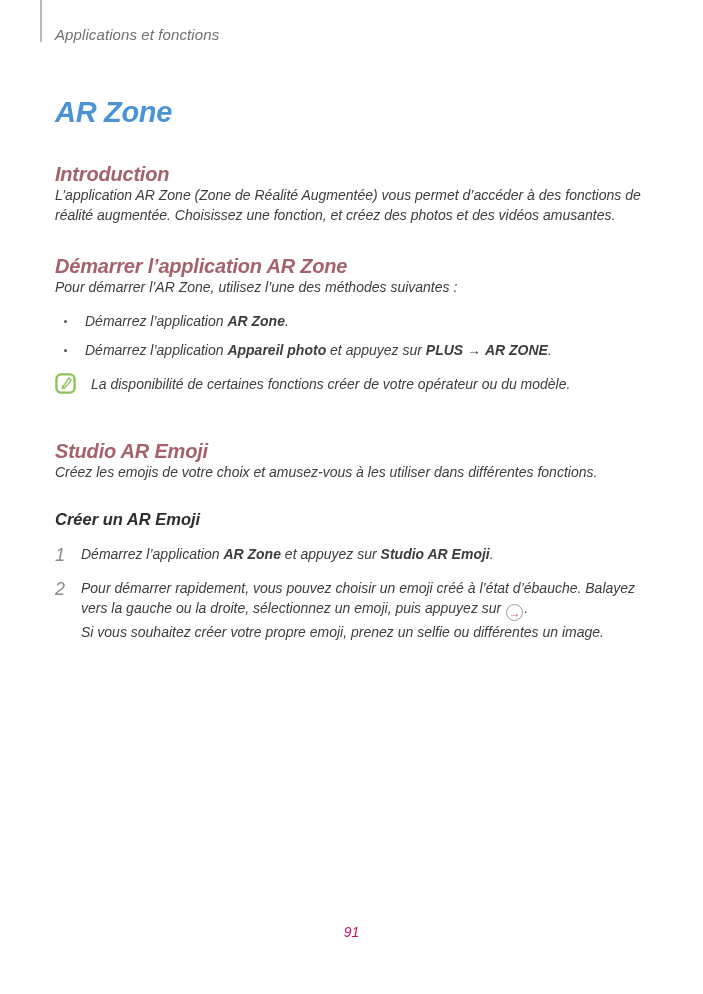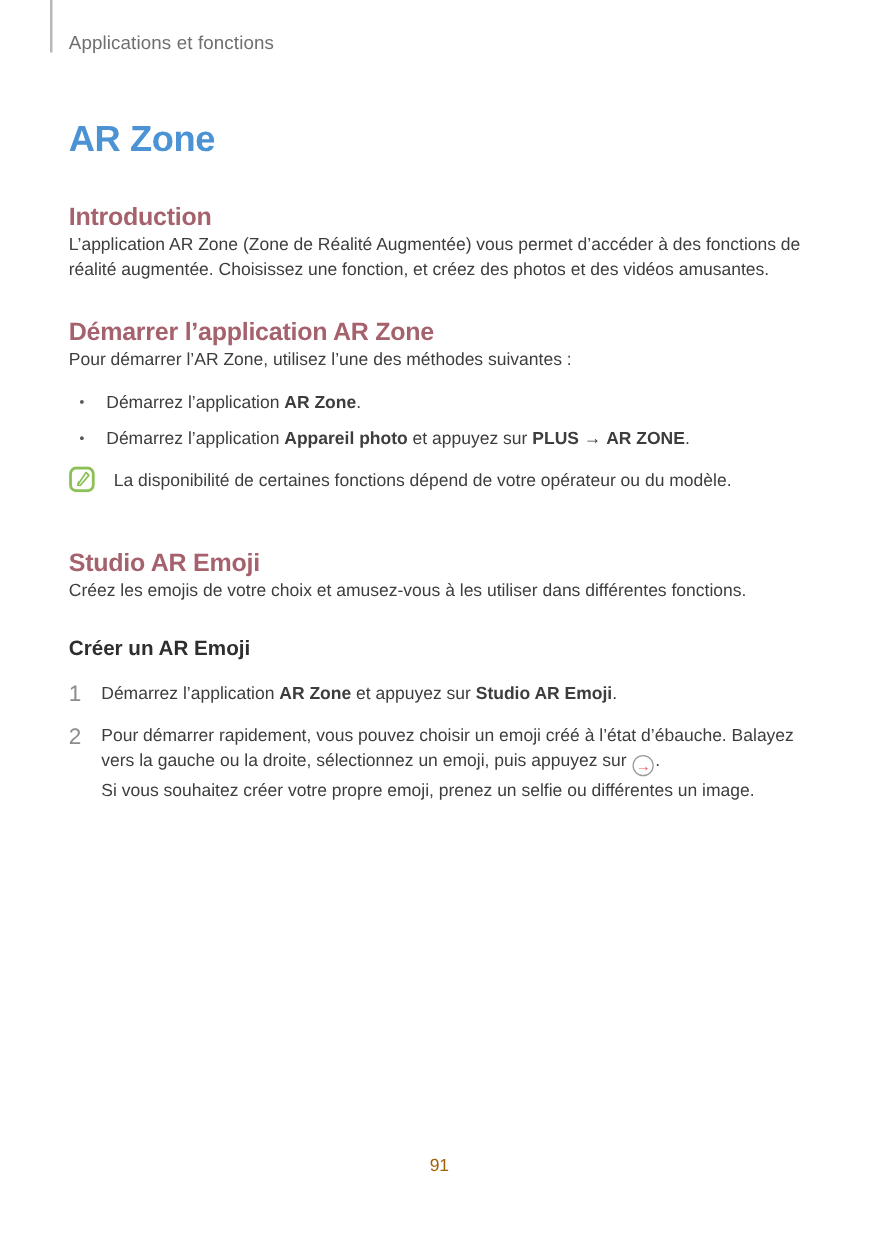--- a/index.html
+++ b/index.html
@@ -8,20 +8,21 @@
     font-family: "Liberation Sans", "DejaVu Sans", sans-serif;
     color: #3d3d3d;
     -webkit-font-smoothing: antialiased;
   }
   .page {
     position: relative;
     width: 703px;
     height: 962px;
     background: #ffffff;
     overflow: hidden;
+    font-style: italic;
   }
 
   
   .header-rule {
     position: absolute;
     left: 40px; top: 0;
     width: 2px; height: 42px;
     background: #b9b9b9;
   }
   .chapter {
@@ -139,21 +140,21 @@
     transform: translateY(-0.5px);
   }
 
   
   .page-number {
     position: absolute;
     left: 0; right: 0;
     bottom: 22px;
     text-align: center;
     font-size: 14px;
-    color: #a16207;
+    color: #be185d;
   }
 </style>
 </head>
 <body>
 
 <div class="page">
 
   <div class="header-rule"></div>
   <div class="chapter">Applications et fonctions</div>
 
@@ -177,21 +178,21 @@
         <span class="rich"><span>Démarrez l’application </span><b>Appareil photo</b><span> et appuyez sur </span><b>PLUS</b><span> → </span><b>AR ZONE</b><span>.</span></span>
       </li>
     </ul>
 
     <div class="note">
       <svg class="note-icon" viewBox="0 0 24 24" aria-hidden="true">
         <rect x="1.6" y="1.6" width="20.8" height="20.8" rx="5.2" fill="none" stroke="#8dc057" stroke-width="2.6"></rect>
         <path d="M8.2 17.2 L15.8 5.6 L18.4 8.4 L10.4 17.6 Z" fill="none" stroke="#8dc057" stroke-width="1.6" stroke-linejoin="round"></path>
         <path d="M8.2 17.2 L9.2 13.8" stroke="#8dc057" stroke-width="1.4"></path>
       </svg>
-      <p>La disponibilité de certaines fonctions dépend de votre opérateur ou du modèle.</p>
+      <p>La disponibilité de certaines fonctions créer de votre opérateur ou du modèle.</p>
     </div>
 
     <h2 class="section-heading mt-studio-h">Studio AR Emoji</h2>
     <p class="mt-body">Créez les emojis de votre choix et amusez-vous à les utiliser dans différentes fonctions.</p>
 
     <h3 class="sub-heading mt-sub-h">Créer un AR Emoji</h3>
 
     <ol class="steps">
       <li>
         <span class="num">1</span>

